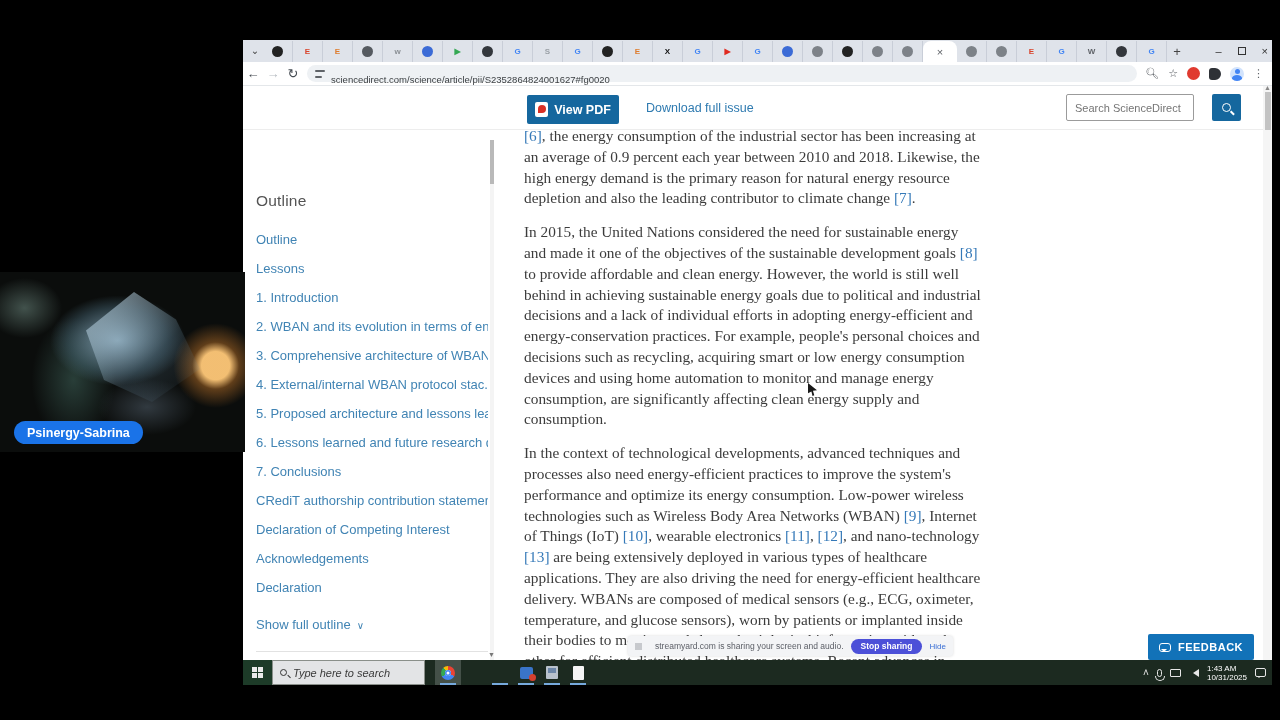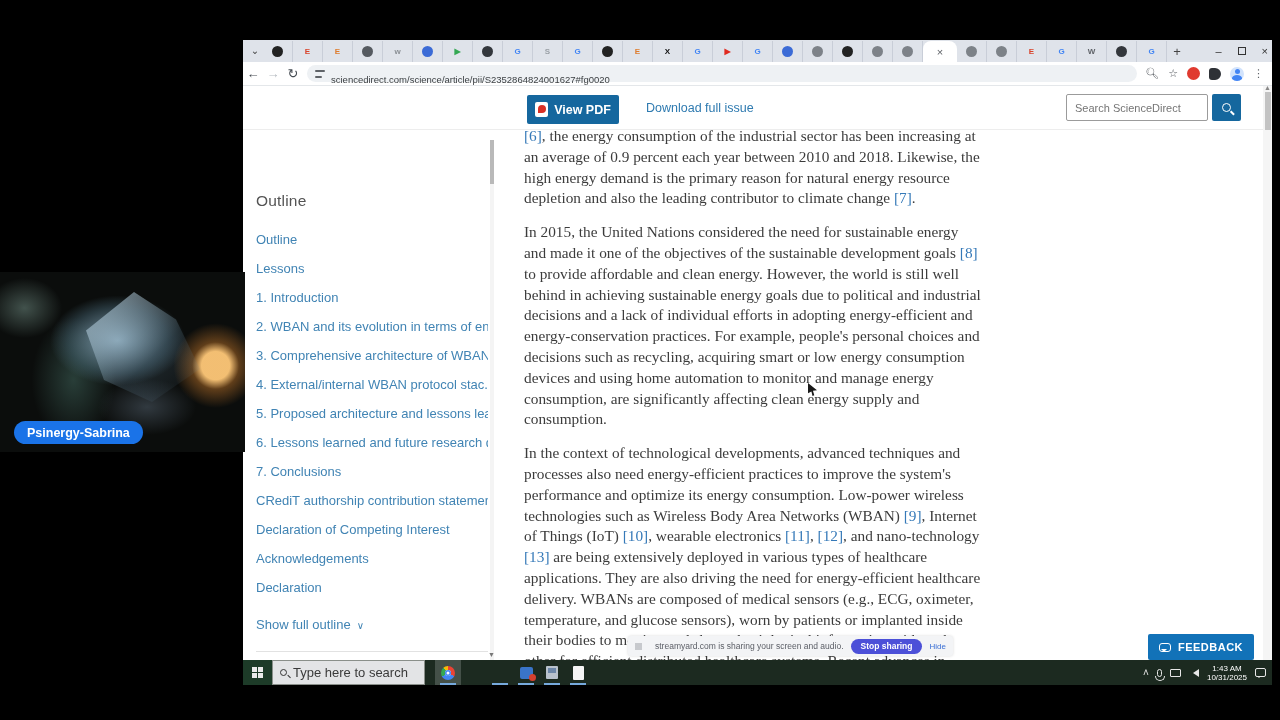--- a/index.html
+++ b/index.html
@@ -40,21 +40,21 @@
   .avatar:after { content:""; position:absolute; left:2px; top:8px; width:10px; height:6px; border-radius:50% 50% 0 0; background:#4285f4; }
 
   
   #page { position:absolute; left:0; top:46px; width:1029px; height:574px; background:#fff; overflow:hidden; }
 
   #sd-header { position:absolute; left:0; top:0; width:1020px; height:44px; background:#fff; z-index:3; border-bottom:1px solid #ededed; }
   #viewpdf { position:absolute; left:284px; top:9px; width:92px; height:29px; background:#15679e; color:#fff; border:none; border-radius:2px; display:flex; align-items:center; justify-content:center; gap:6px; font-size:12.5px; font-weight:bold; }
   .pdfsheet { width:13px; height:15px; background:#fff; border-radius:2px; position:relative; }
   .pdfsheet:before { content:""; position:absolute; left:2.5px; top:3px; width:8px; height:8px; background:#d93025; border-radius:50% 50% 50% 0; }
   #downloadissue { position:absolute; left:403px; top:15px; font-size:12.5px; color:#2e7ab0; }
-  #sd-search { position:absolute; left:823px; top:8px; width:142px; height:27px; border:1px solid #9b9b9b; border-radius:2px; font-size:11px; color:#555; padding:0 8px; font-family:"Liberation Sans",sans-serif; }
+  #sd-search { position:absolute; left:823px; top:8px; width:128px; height:27px; border:1px solid #9b9b9b; border-radius:2px; font-size:11px; color:#555; padding:0 8px; font-family:"Liberation Sans",sans-serif; }
   #sd-search-btn { position:absolute; left:969px; top:8px; width:29px; height:27px; background:#15679e; border:none; border-radius:2px; display:flex; align-items:center; justify-content:center; }
   .mag { width:9px; height:9px; border:1.6px solid #fff; border-radius:50%; position:relative; }
   .mag:after { content:""; position:absolute; left:7px; top:8px; width:5px; height:1.6px; background:#fff; transform:rotate(45deg); }
 
   
   #outline-title { position:absolute; left:13px; top:106px; font-size:15.5px; color:#545454; letter-spacing:.2px; }
   #outline-items { position:absolute; left:13px; top:146px; width:232px; }
   .o-item { height:29px; font-size:13px; color:#4184b4; white-space:nowrap; overflow:hidden; }
   #show-outline { position:absolute; left:13px; top:531px; font-size:13px; color:#4184b4; }
   #show-outline .chev { font-size:10px; margin-left:6px; }
@@ -88,35 +88,35 @@
   #hide-link { font-size:8px; color:#3b6fd4; }
 
   
   #taskbar { position:absolute; left:0; top:620px; width:1029px; height:25px; background:#1c2a20; display:flex; align-items:center; z-index:7; }
   #startbtn { width:29px; height:25px; background:#1d3b28; display:flex; align-items:center; justify-content:center; }
   .winlogo { width:11px; height:11px; display:grid; grid-template-columns:5px 5px; grid-template-rows:5px 5px; gap:1px; }
   .winlogo i { background:#eaeaea; }
   #tb-search { width:153px; height:25px; background:#e3e4e6; border:1px solid #8a8f8a; display:flex; align-items:center; gap:6px; padding:0 7px; }
   #tb-search .tmag { width:7px; height:7px; border:1.3px solid #333; border-radius:50%; position:relative; flex:none; }
   #tb-search .tmag:after { content:""; position:absolute; left:5.5px; top:6px; width:4px; height:1.3px; background:#333; transform:rotate(45deg); }
-  #tb-search span { font-size:13px; color:#3a3a3a; white-space:nowrap; }
+  #tb-search span { font-size:11px; color:#3a3a3a; white-space:nowrap;font-style:italic; }
   #tb-icons { display:flex; height:25px; margin-left:10px; }
   .tbi { width:26px; height:25px; display:flex; align-items:center; justify-content:center; position:relative; }
   .tbi.active { background:rgba(255,255,255,.18); }
   .tbi .under { position:absolute; bottom:0; left:5px; right:5px; height:2px; background:#76a9dc; }
   .i-chrome { width:14px; height:14px; border-radius:50%; background:conic-gradient(#ea4335 0 33%, #4285f4 33% 66%, #34a853 66% 89%, #fbbc05 89% 100%); position:relative; }
   .i-chrome:after { content:""; position:absolute; left:4px; top:4px; width:6px; height:6px; border-radius:50%; background:#fff; box-shadow:inset 0 0 0 1.5px #4285f4; }
   .i-mail { width:13px; height:12px; background:#3a74c9; border-radius:2px; position:relative; }
   .i-mail:after { content:""; position:absolute; right:-3px; bottom:-2px; width:7px; height:7px; border-radius:50%; background:#d6402e; }
   .i-photos { width:12px; height:13px; background:#b9c2cc; border-radius:1px; position:relative; }
   .i-photos:after { content:""; position:absolute; left:2px; top:2px; width:8px; height:5px; background:#6d87a8; }
   .i-notepad { width:11px; height:14px; background:#f5f5f5; border-radius:1px; }
   #tray { margin-left:auto; display:flex; align-items:center; gap:8px; padding-right:6px; color:#e7e7e7; }
   #tray .tico { font-size:10px; }
-  #clock { text-align:center; font-size:8px; line-height:9px; color:#fff; }
+  #clock { font-size:8px; line-height:9px; color:#fff; }
   .mic { width:5px; height:8px; border:1.2px solid #e7e7e7; border-radius:3px; position:relative; }
   .mic:after { content:""; position:absolute; left:-2.5px; top:6px; width:8px; height:4px; border:1.2px solid #e7e7e7; border-top:none; border-radius:0 0 5px 5px; }
   .cast { width:11px; height:8px; border:1.2px solid #e7e7e7; border-radius:1px; }
   .vol { width:0; height:0; border:4px solid transparent; border-right:6px solid #e7e7e7; position:relative; }
   .notif { width:11px; height:9px; border:1.2px solid #e7e7e7; border-radius:2px; position:relative; }
   .notif:after { content:""; position:absolute; left:1px; bottom:-4px; border:2.5px solid transparent; border-top-color:#e7e7e7; }
 
   
   #webcam { position:absolute; left:0; top:272px; width:245px; height:180px; background:
       radial-gradient(circle at 88% 52%, rgba(255,200,120,.95) 0 6%, rgba(180,110,40,.5) 10%, transparent 18%),

